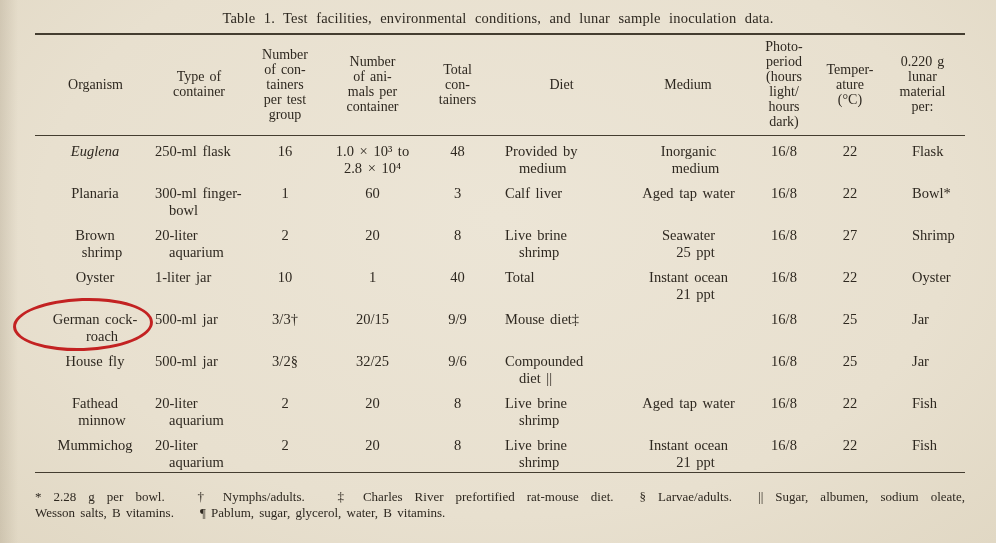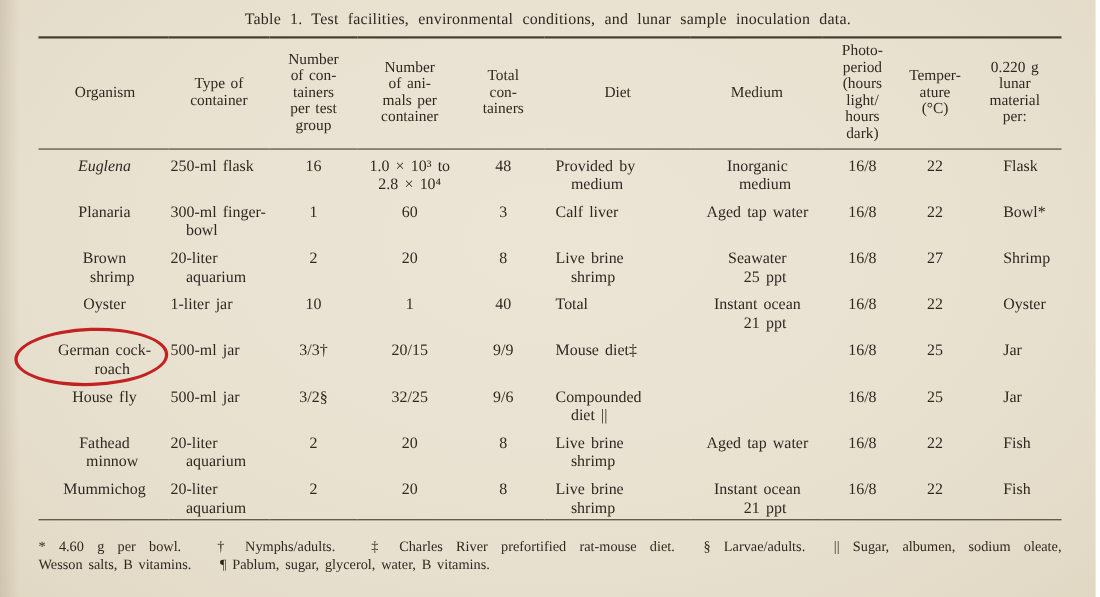--- a/index.html
+++ b/index.html
@@ -225,19 +225,19 @@
 21 ppt</td>
           <td>16/8</td>
           <td>22</td>
           <td>Fish</td>
         </tr>
       </tbody>
     </table>
   </div>
 
   <div class="footnotes">
-    <div class="fn-line1">* 4.60 g per bowl.  † Nymphs/adults.  ‡ Charles River prefortified rat-mouse diet.  § Larvae/adults.  || Sugar, albumen, sodium oleate,</div>
+    <div class="fn-line1">* 2.28 g per bowl.  † Nymphs/adults.  ‡ Charles River prefortified rat-mouse diet.  § Larvae/adults.  || Sugar, albumen, sodium oleate,</div>
     <div class="fn-line2">Wesson salts, B vitamins.  ¶ Pablum, sugar, glycerol, water, B vitamins.</div>
   </div>
 
   <div class="red-ellipse"></div>
 
 </div>
 
 </body></html>

